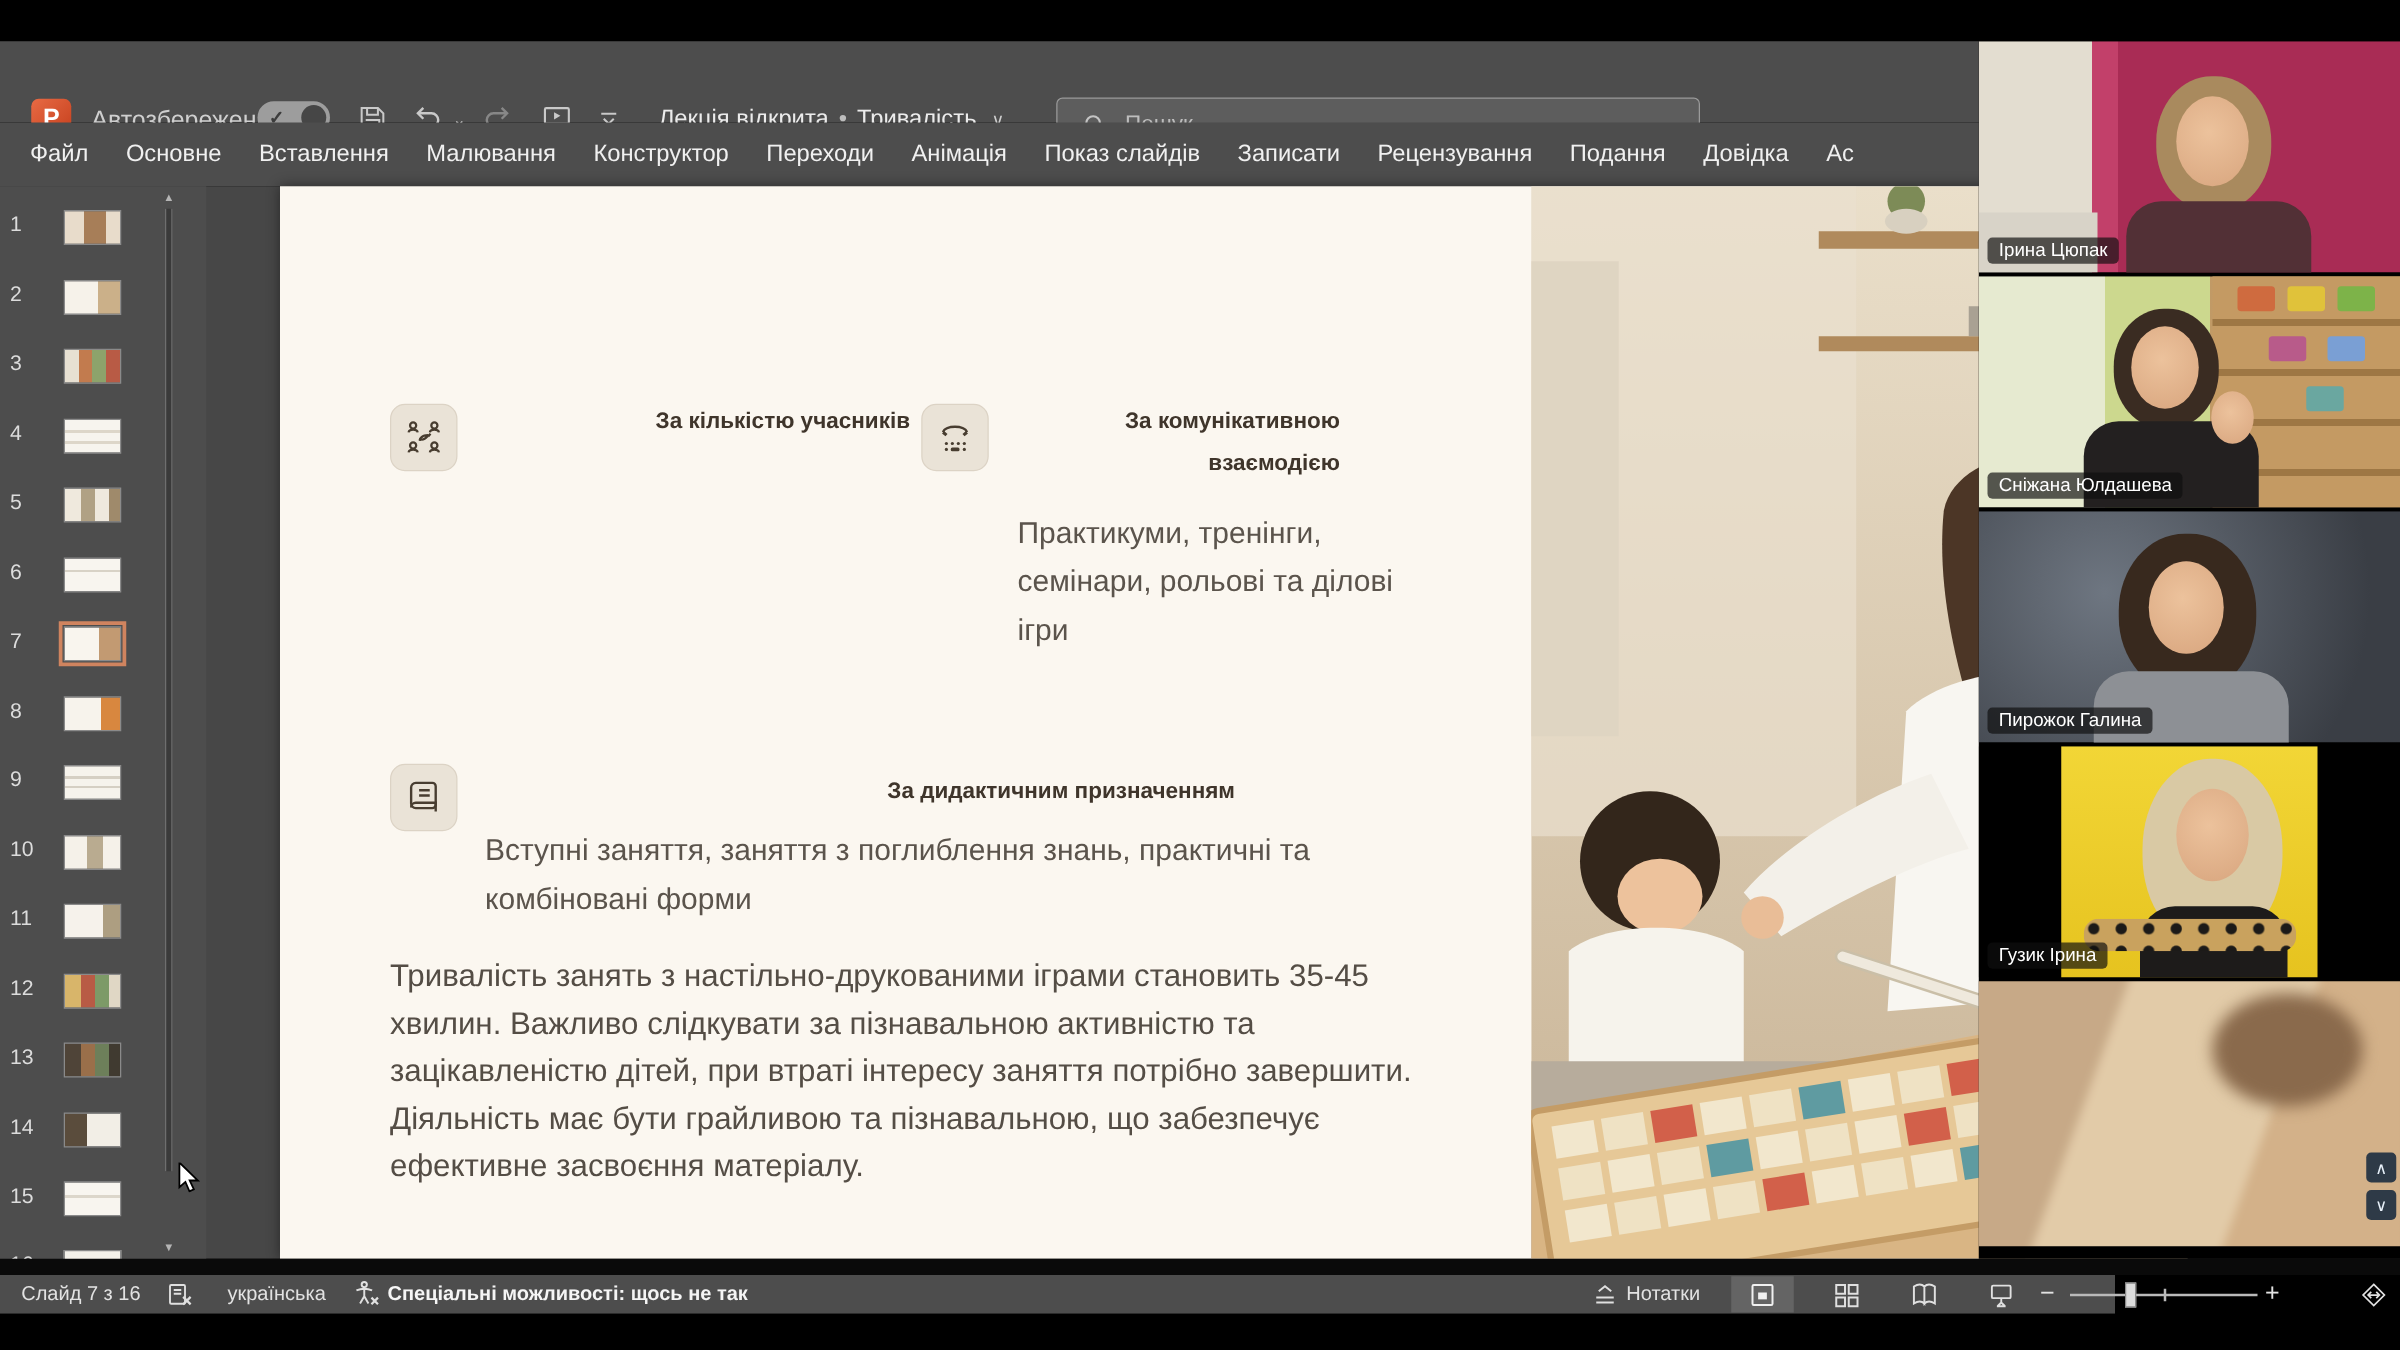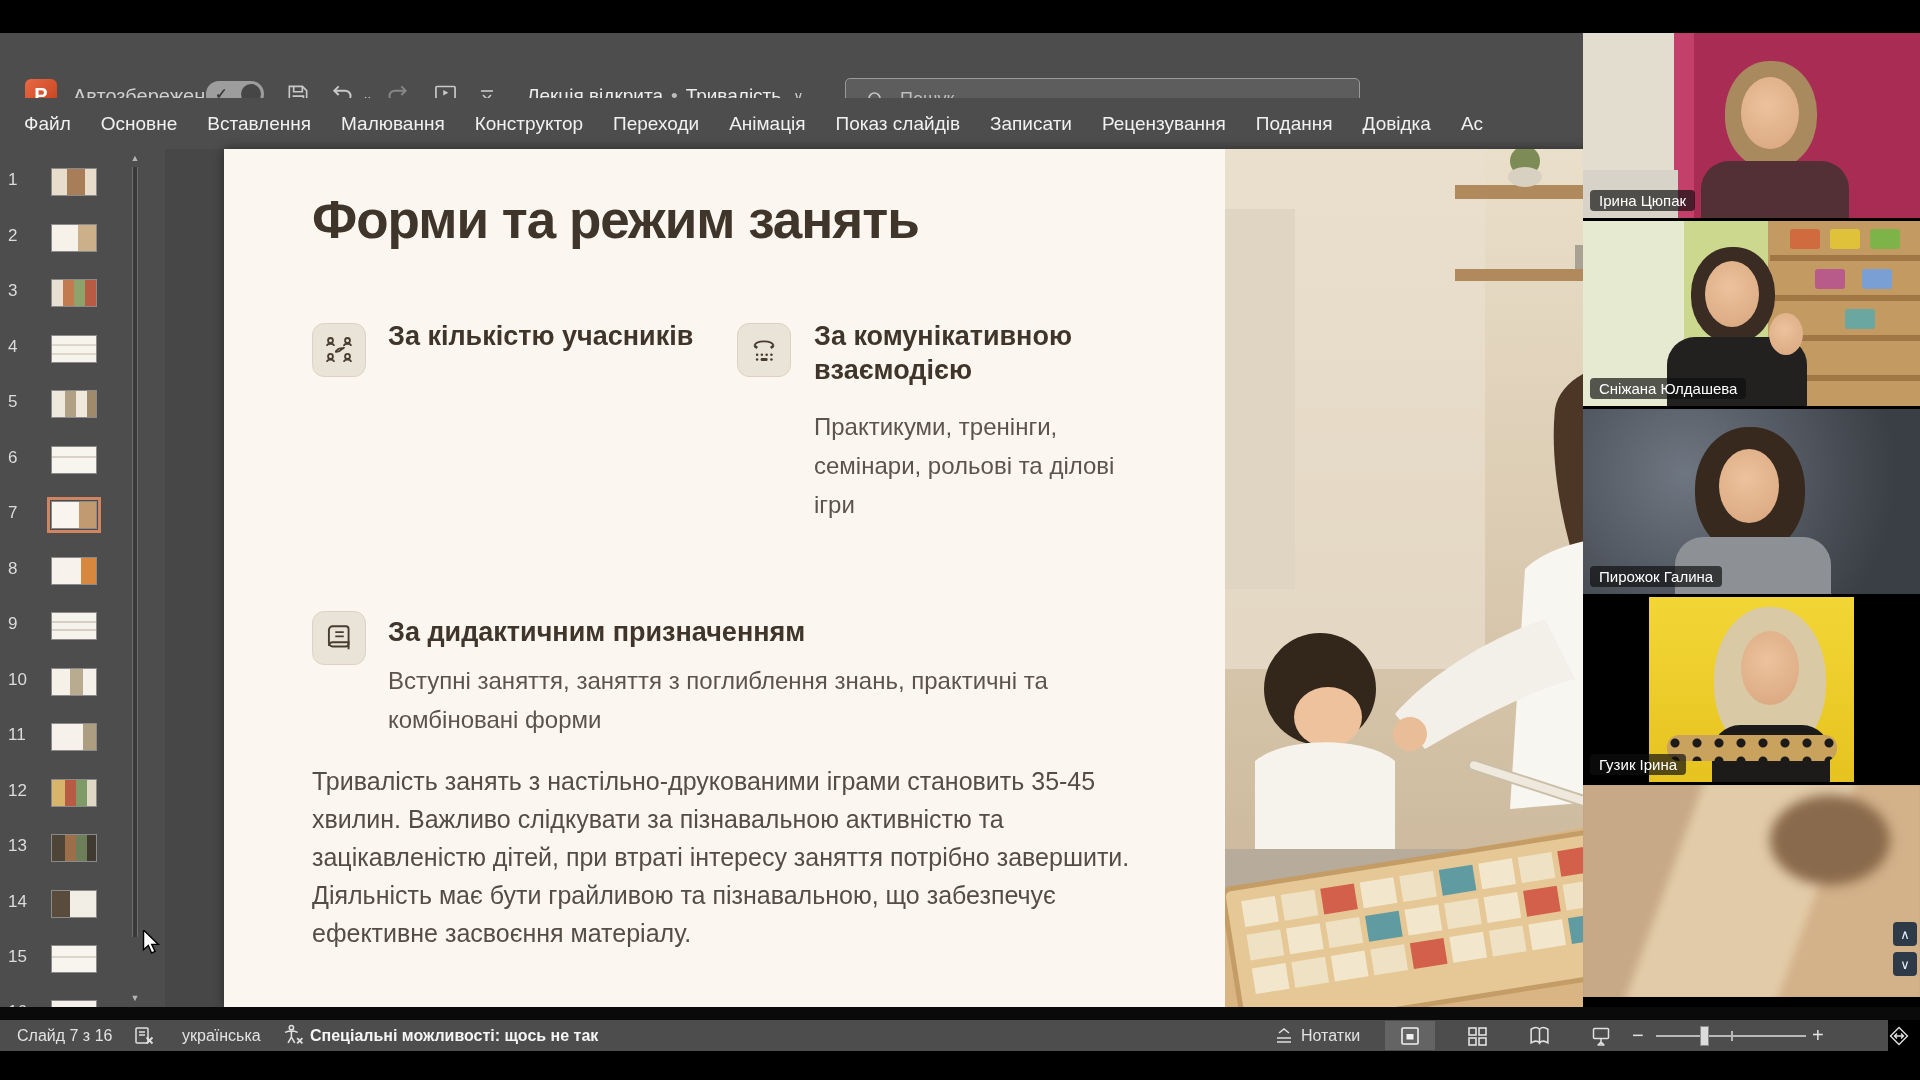--- a/index.html
+++ b/index.html
@@ -8,21 +8,21 @@
     position:relative; width:1920px; height:1080px; overflow:hidden;
     background:#000; font-family:"Liberation Sans", sans-serif;
     -webkit-font-smoothing:antialiased;
   }
   
   .top-black   { position:absolute; left:0; top:0; width:1920px; height:33px; background:#000; }
   .titlebar    { position:absolute; left:0; top:33px; width:1920px; height:65px; background:#4d4d4d; }
   .menubar     { position:absolute; left:0; top:98px; width:1920px; height:51px; background:#4d4d4d; display:flex; padding-left:9px; }
   .workspace   { position:absolute; left:0; top:149px; width:1920px; height:858px; background:#474747; }
   .band-black  { position:absolute; left:0; top:1007px; width:1920px; height:13px; background:#0a0a0a; z-index:8; }
-  .statusbar   { position:absolute; left:0; top:1020px; width:1888px; height:31px; background:#4d4d4d; z-index:10; }
+  .statusbar   { position:absolute; left:0; top:1020px; width:1692px; height:31px; background:#4d4d4d; z-index:10; }
   .bottom-black{ position:absolute; left:0; top:1051px; width:1920px; height:29px; background:#000; z-index:10; }
 
   
   .ppt-logo { position:absolute; left:25px; top:46px; width:32px; height:32px; border-radius:6px;
     background:linear-gradient(135deg,#e86a44,#c43e1c); color:#fff; font-weight:bold; font-size:20px;
     display:flex; align-items:center; justify-content:center; }
   .autosave-label { position:absolute; left:73px; top:52px; font-size:20px; color:#cfcfcf; }
   .toggle { position:absolute; left:206px; top:48px; width:58px; height:26px; border-radius:13px; background:#9d9d9d;
     display:flex; align-items:center; }
   .toggle .check { margin-left:9px; color:#3c3c3c; font-size:15px; font-weight:bold; }
@@ -67,21 +67,21 @@
   .vscrollbar { position:absolute; left:129px; top:149px; width:12px; height:858px; }
   .vscroll-arrow { position:absolute; left:0; width:12px; height:14px; color:#b5b5b5; font-size:9px; text-align:center; line-height:14px; }
   .vscroll-thumb { position:absolute; left:3px; top:18px; width:6px; height:770px; background:#3a3a3a; border-left:1px solid #6e6e6e; border-right:1px solid #6e6e6e; }
 
   
   .slide { position:absolute; left:224px; top:149px; width:1526px; height:858px; background:#fbf7f0;
     box-shadow:0 0 10px rgba(0,0,0,.45); overflow:hidden; }
   .slide-title { position:absolute; left:88px; top:40px; font-size:53px; font-weight:bold; color:#3f352b; letter-spacing:-1px; }
   .sec-icon { position:absolute; width:54px; height:54px; border-radius:12px; background:#eae3d7; border:1px solid #dcd3c5;
     display:flex; align-items:center; justify-content:center; }
-  .sec-head { position:absolute; font-size:27px; font-weight:bold; color:#3f352b; line-height:34px; }
+  .sec-head { position:absolute; font-size:18px; font-weight:bold; color:#3f352b; line-height:34px;text-align:right; }
   .sec-body { position:absolute; font-size:24px; color:#5b544c; line-height:39px; }
   .slide-paragraph { position:absolute; left:88px; top:613px; width:818px; font-size:25px; color:#544d45; line-height:38px; }
   .photo { position:absolute; left:1001px; top:0; width:525px; height:858px; }
 
   
   .sb-item { position:absolute; top:0; height:31px; display:flex; align-items:center; color:#e2e2e2; font-size:16px; }
   .sb-bold { font-weight:bold; color:#f5f5f5; }
   .sb-viewbtn { position:absolute; top:1px; width:50px; height:29px; display:flex; align-items:center; justify-content:center; }
   .sb-viewbtn.active { background:#646464; }
   .zoom-track { position:absolute; left:1656px; top:15px; width:150px; height:2px; background:#b9b9b9; }
@@ -267,21 +267,20 @@
       </div>
   </div>
 
   <div class="vscrollbar">
     <div class="vscroll-arrow" style="top:2px;">▲</div>
     <div class="vscroll-thumb"></div>
     <div class="vscroll-arrow" style="top:842px;">▼</div>
   </div>
 
   <div class="slide">
-    <div class="slide-title">Форми та режим занять</div>
 
     <div class="sec-icon" style="left:88px; top:174px;">
       <svg width="34" height="34" viewBox="0 0 32 32" fill="none" stroke="#483d30" stroke-width="1.7">
         <circle cx="8" cy="7" r="2.3"></circle>
           <path d="M4.6 12.2c.4-2.8 6.4-2.8 6.8 0"></path>
         <circle cx="24" cy="7" r="2.3"></circle>
           <path d="M20.6 12.2c.4-2.8 6.4-2.8 6.8 0"></path>
         <circle cx="8" cy="22" r="2.3"></circle>
           <path d="M4.6 27.2c.4-2.8 6.4-2.8 6.8 0"></path>
         <circle cx="24" cy="22" r="2.3"></circle>

